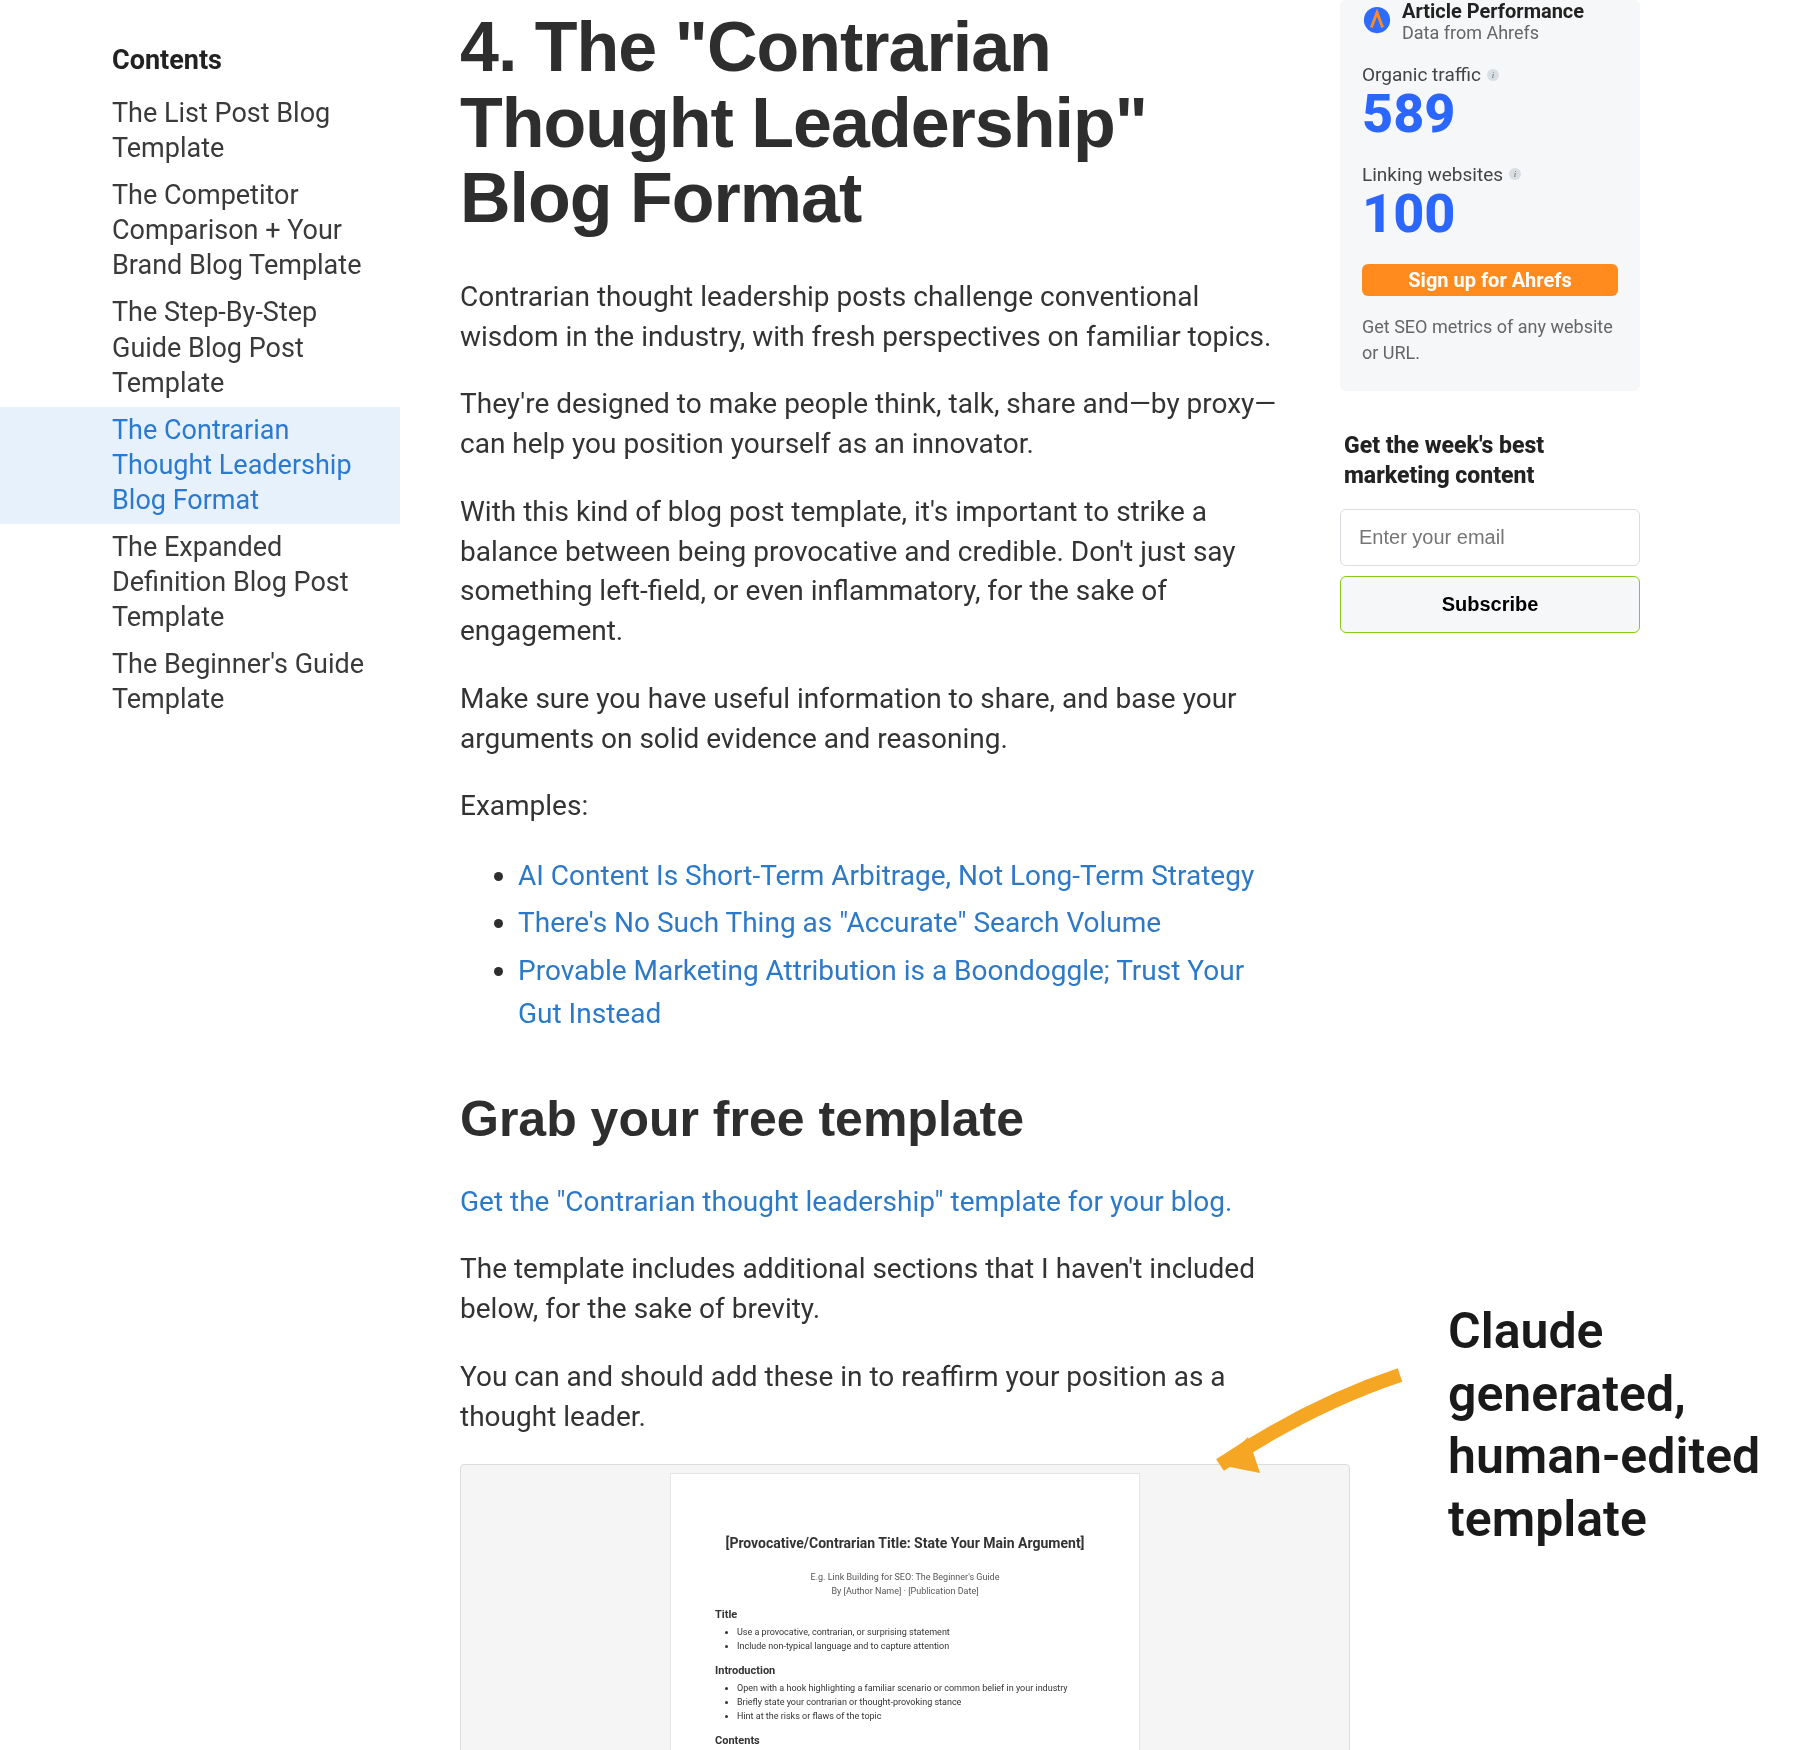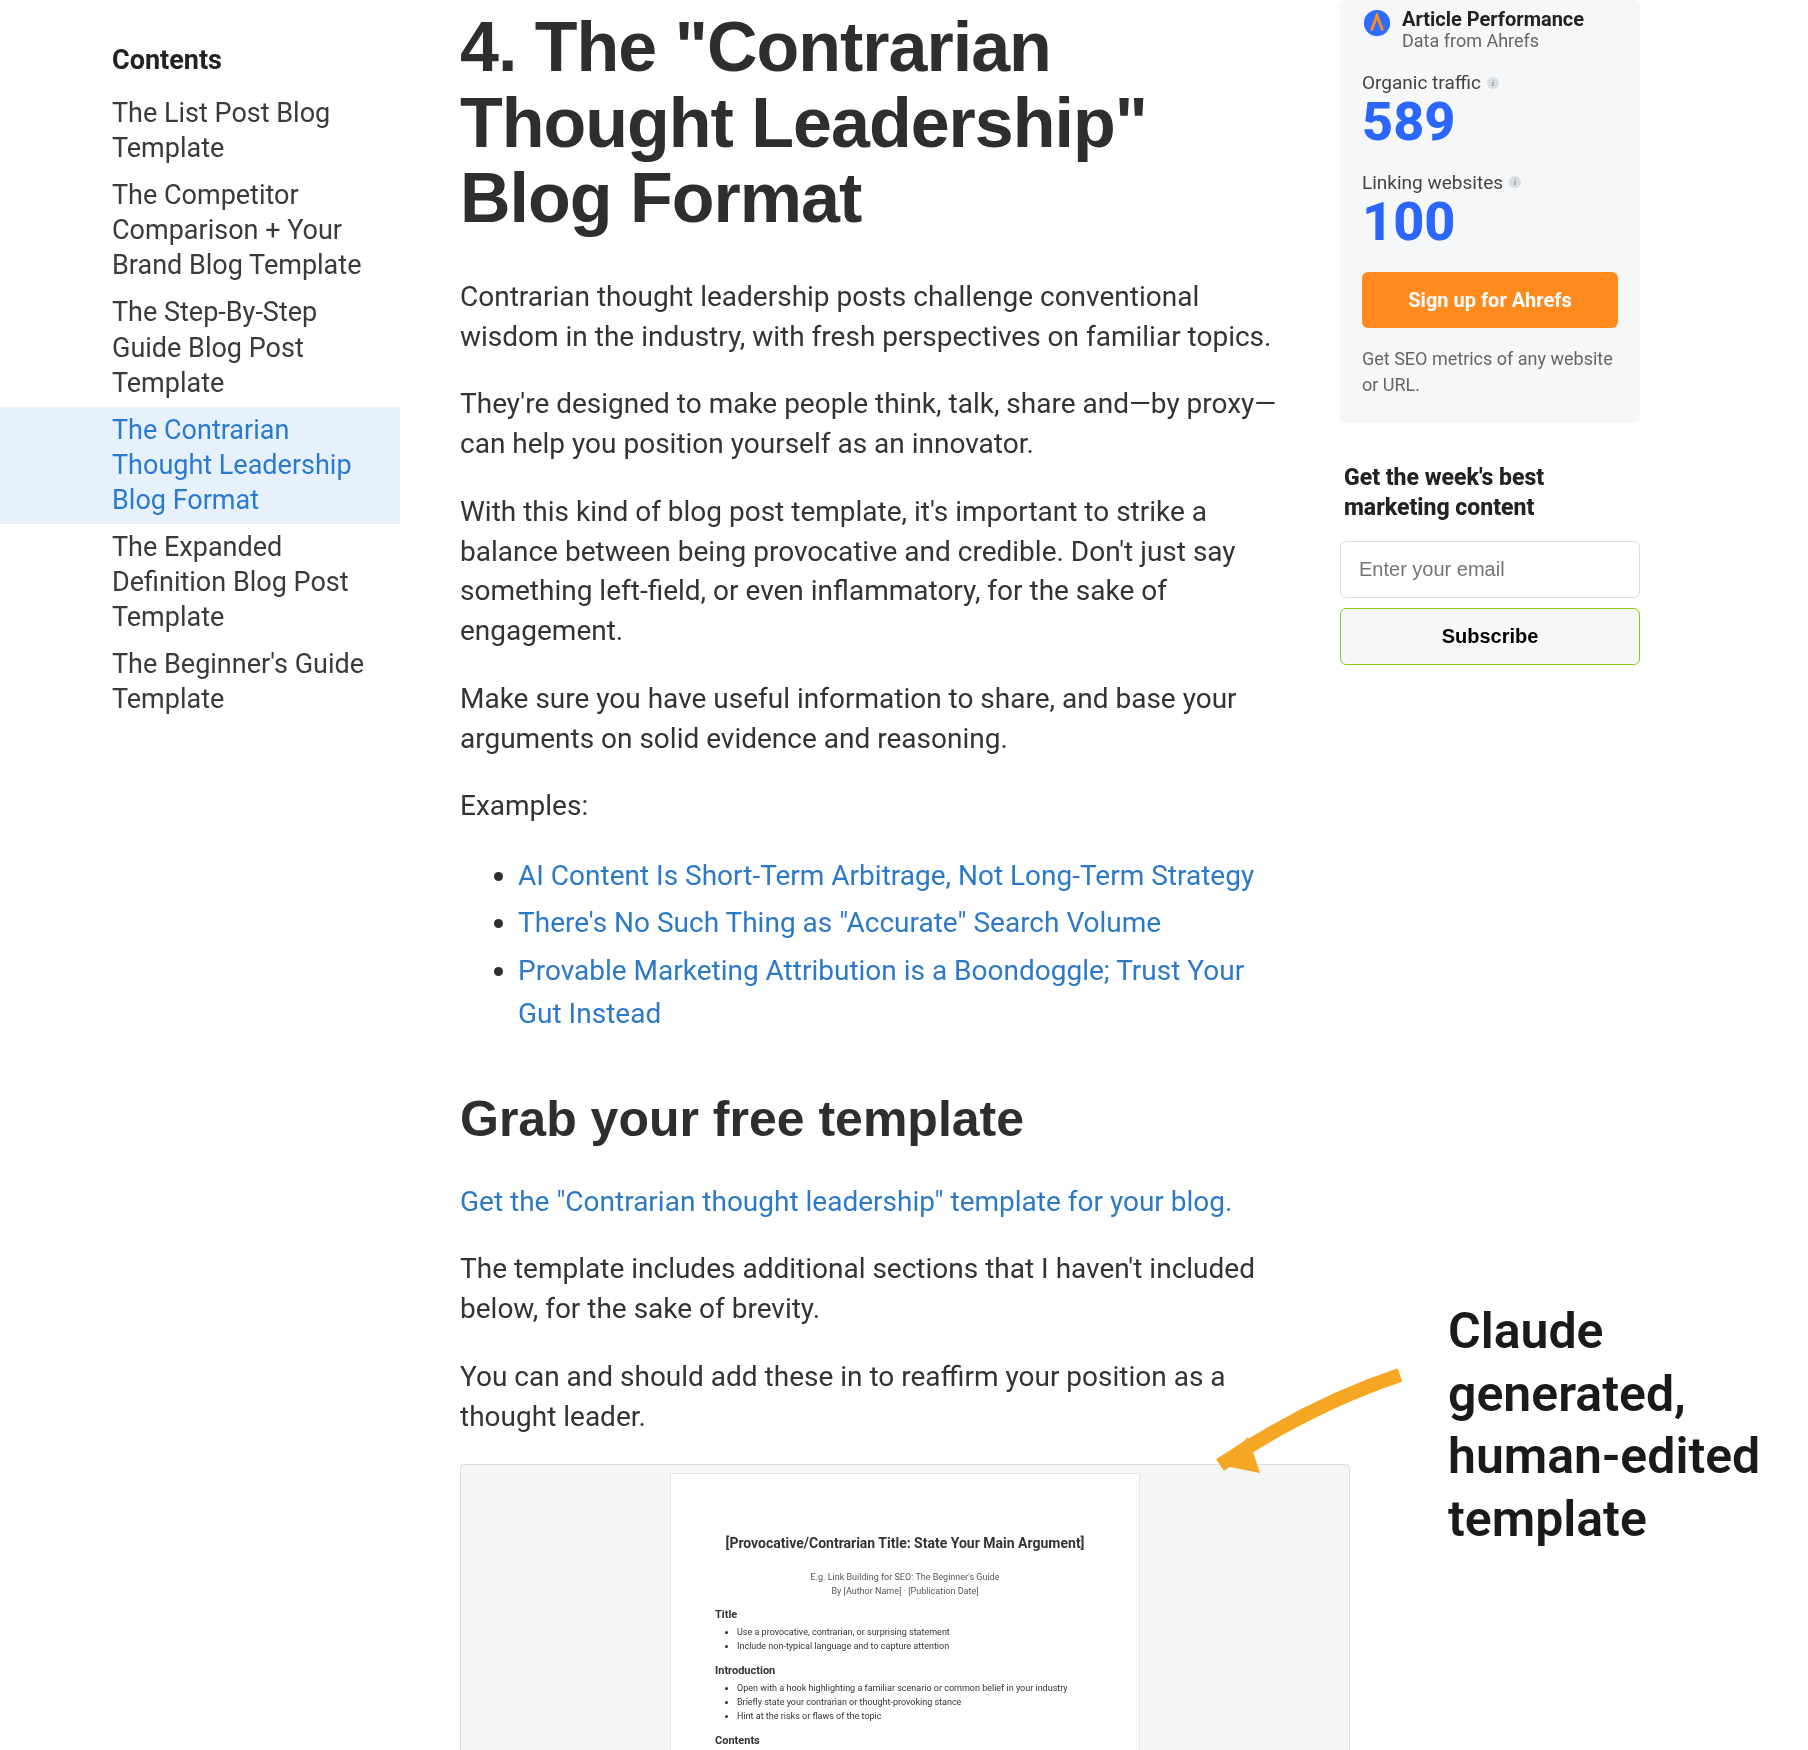--- a/index.html
+++ b/index.html
@@ -128,35 +128,35 @@
   .right {
     width: 300px;
     flex-shrink: 0;
     margin-left: 40px;
   }
   .perf-card {
     background:#f6f7f8;
     border-radius:6px;
     padding:0 22px 26px 22px;
   }
-  .perf-head { display:flex; align-items:flex-start; gap:10px; padding-top:8px;}
+  .perf-head { display:flex; align-items:center; gap:10px; padding-top:0;}
   .perf-logo svg { width:30px; height:30px; }
   .perf-title { font-size:20px; font-weight:700; color:#222; line-height:1.1;}
   .perf-sub { font-size:18px; color:#666; }
   .perf-label { font-size:19px; color:#444; margin-top:20px; display:flex; align-items:center; gap:6px;}
   .perf-val { font-size:54px; font-weight:800; color:#2b66ff; line-height:1.05;}
   .info-dot {
     display:inline-block; width:12px; height:12px; border-radius:50%;
     background:#d9dee3; color:#666; font-size:9px; text-align:center; line-height:12px;
     font-style:italic; font-family:serif;
   }
   .signup-btn {
     display:block; width:100%; text-align:center;
     background:#ff8b1f; color:#fff; font-weight:700; font-size:20px;
-    padding:16px 0; border-radius:6px; margin-top:22px; cursor:pointer;
+    padding:4px 0; border-radius:6px; margin-top:22px; cursor:pointer;
   }
   .perf-foot { font-size:18px; color:#666; line-height:1.4; margin-top:18px;}
   .newsletter-head { font-size:23px; font-weight:800; color:#222; line-height:1.3; margin:40px 0 18px 4px;}
   .email-row { display:flex; flex-direction:column; gap:10px;}
   .email-input {
     width:100%; border:1px solid #d9dde1; border-radius:6px;
     font-size:20px; padding:16px 18px; color:#555;
   }
   .subscribe-btn {
     width:100%; border:1px solid #84cc16; border-radius:6px;

